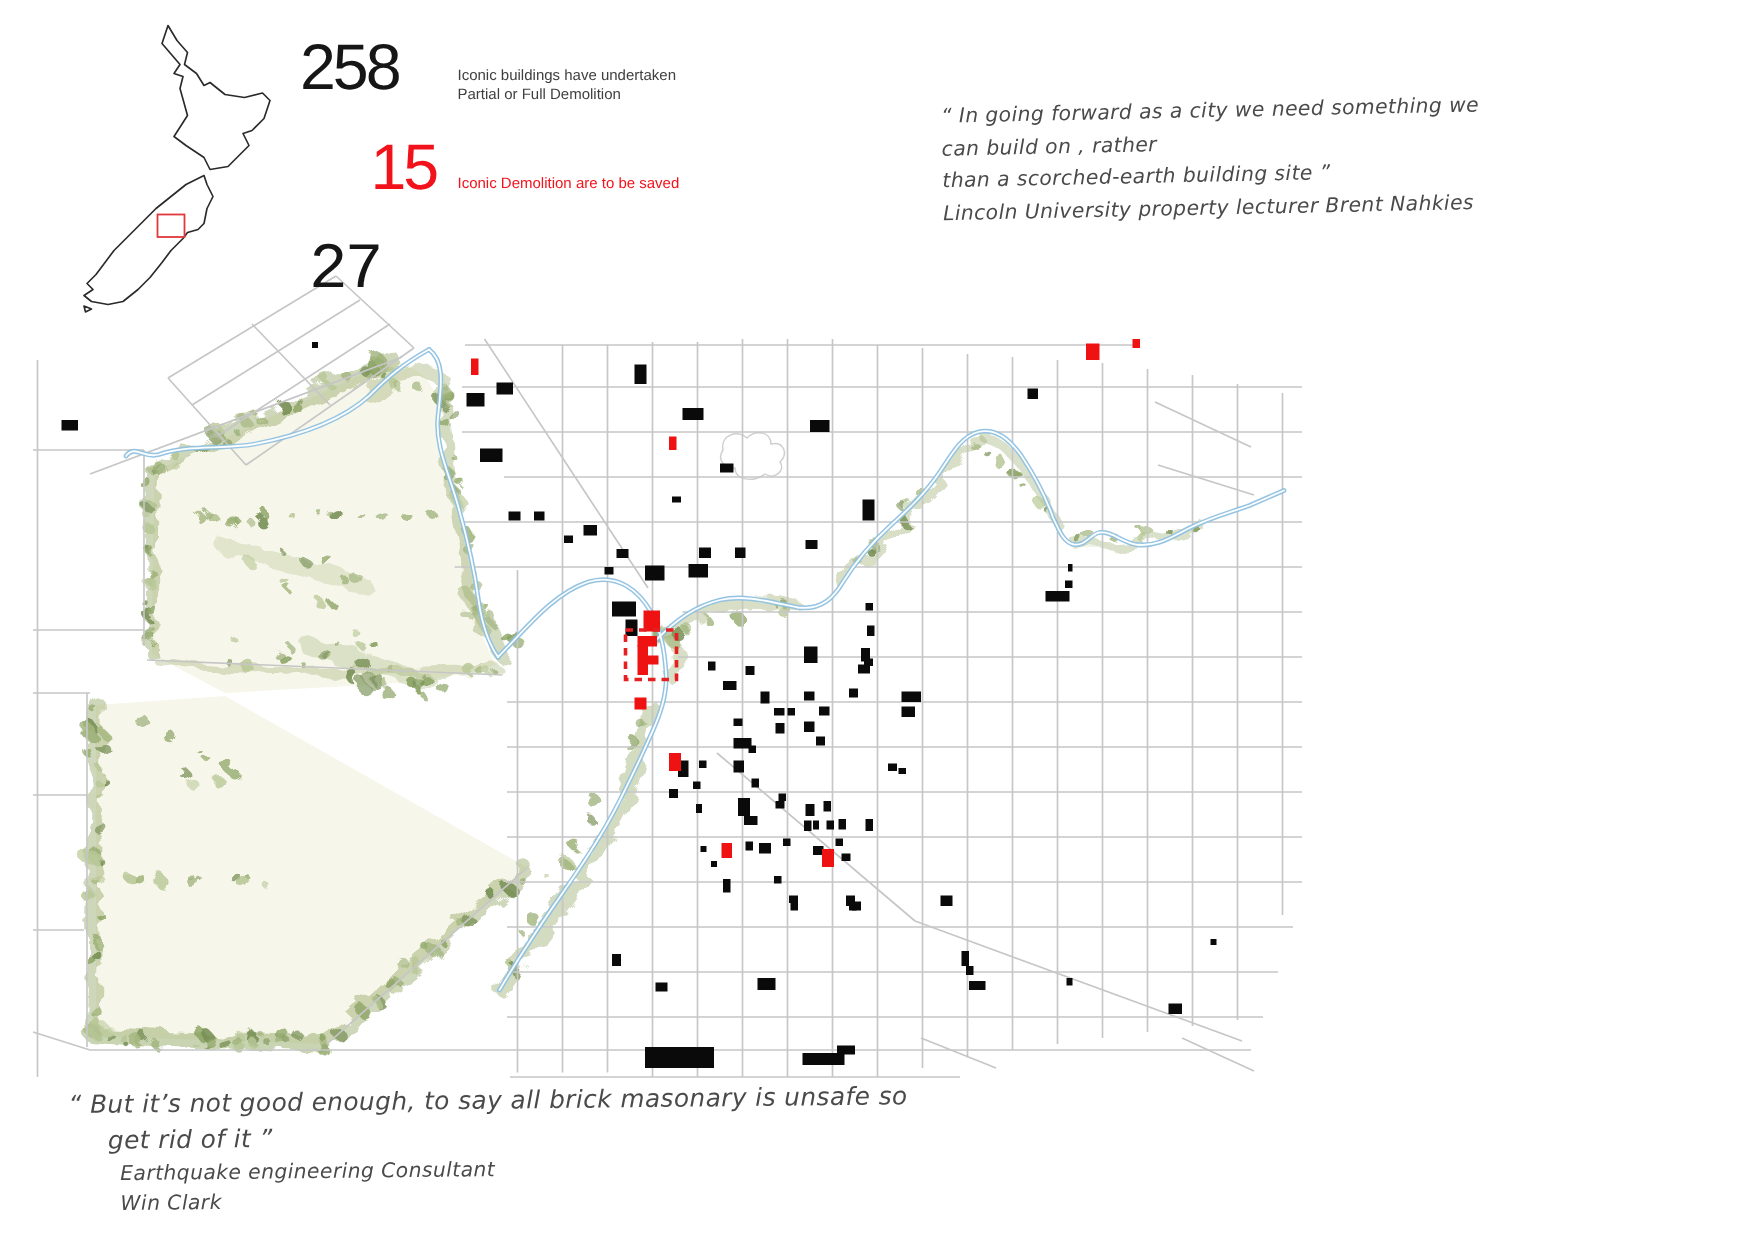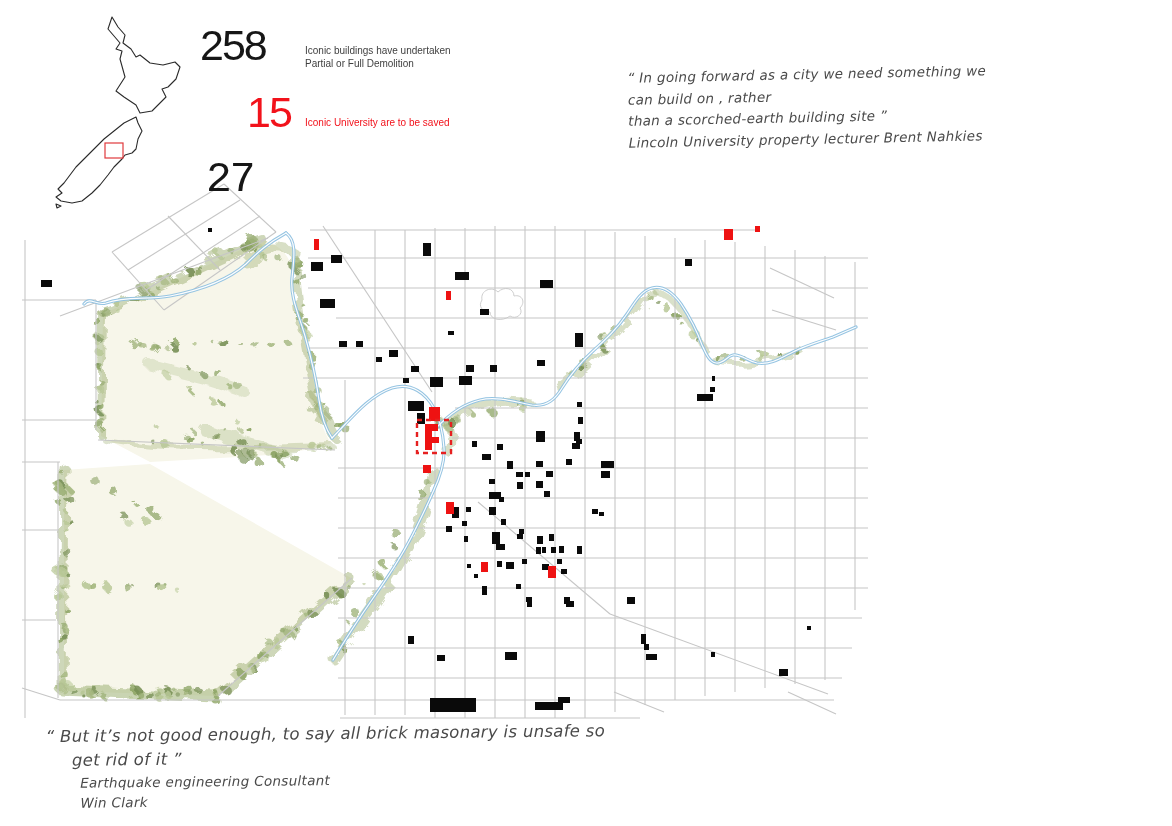--- a/index.html
+++ b/index.html
@@ -545,21 +545,21 @@
       <path d="M28,199 L33,201 L29,203 Z"></path>
     </g>
     <rect x="77" y="138" width="18" height="15" fill="none" stroke="#e0393c" stroke-width="1.2"></rect>
   </svg>
 
   <div class="stat-num" style="left: 200px; top: 24px; color: rgb(22, 22, 22);">258</div>
   <div class="stat-label" style="left: 305px; top: 44px; color: rgb(63, 63, 63);">Iconic buildings have undertaken
 Partial or Full Demolition</div>
 
   <div class="stat-num" style="left: 228px; top: 91px; color: rgb(242, 18, 27); margin-left: 19px;">15</div>
-  <div class="stat-label" style="left: 305px; top: 116px; color: rgb(242, 18, 27);">Iconic University are to be saved</div>
+  <div class="stat-label" style="left: 305px; top: 116px; color: rgb(242, 18, 27);">Iconic Demolition are to be saved</div>
 
   <div class="stat-num" style="left: 206px; top: 158px; color: rgb(22, 22, 22); font-family: Liberation Mono, monospace;">27</div>
 
   <div class="quote-tr hand">
     <div>“ In going forward as a city we need something we can build on , rather</div>
     <div>than a scorched-earth building site ”</div>
     <div>Lincoln University property lecturer Brent Nahkies</div>
   </div>
 
   <div class="quote-bl hand">

